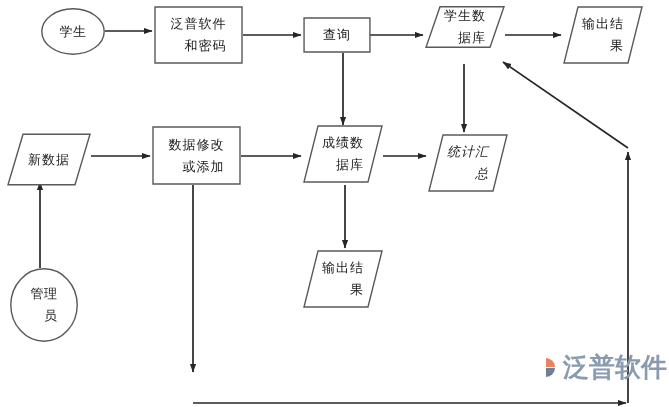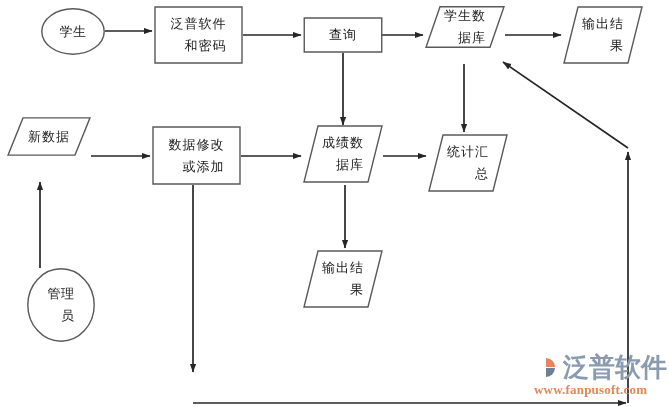--- a/index.html
+++ b/index.html
@@ -134,90 +134,89 @@
         </svg>
         <div class="label">学生</div>
       </div>
       <div class="node rectangle" style="left: 154px; top: 6px; width: 89px; height: 58px;">
         <svg class="shape" viewBox="0 0 89 58" preserveAspectRatio="none">
           <rect x="1" y="1" width="87" height="56" fill="#ffffff" stroke="#595959" stroke-width="1.4" vector-effect="non-scaling-stroke"></rect>
         </svg>
         <div class="label">泛普软件
 和密码</div>
       </div>
-      <div class="node rectangle" style="left: 303px; top: 17px; width: 80px; height: 36px;">
+      <div class="node rectangle" style="left: 303px; top: 17px; width: 68px; height: 36px;">
         <svg class="shape" viewBox="0 0 64 36" preserveAspectRatio="none">
           <rect x="1" y="1" width="62" height="34" fill="#ffffff" stroke="#595959" stroke-width="1.4" vector-effect="non-scaling-stroke"></rect>
         </svg>
         <div class="label">查询</div>
       </div>
       <div class="node parallelogram" style="left: 425px; top: 6px; width: 80px; height: 42px;">
         <svg class="shape" viewBox="0 0 80 58" preserveAspectRatio="none">
           <polygon points="15,1 79,1 65,57 1,57" fill="#ffffff" stroke="#595959" stroke-width="1.4" vector-effect="non-scaling-stroke"></polygon>
         </svg>
         <div class="label">学生数
 据库</div>
       </div>
       <div class="node parallelogram" style="left: 563px; top: 6px; width: 80px; height: 58px;">
         <svg class="shape" viewBox="0 0 80 58" preserveAspectRatio="none">
           <polygon points="15,1 79,1 65,57 1,57" fill="#ffffff" stroke="#595959" stroke-width="1.4" vector-effect="non-scaling-stroke"></polygon>
         </svg>
         <div class="label">输出结
 果</div>
       </div>
-      <div class="node parallelogram" style="left: 7px; top: 117px; width: 84px; height: 39px;">
+      <div class="node parallelogram" style="left: 7px; top: 133px; width: 84px; height: 53px;">
         <svg class="shape" viewBox="0 0 84 45" preserveAspectRatio="none">
           <polygon points="16,1 83,1 68,44 1,44" fill="#ffffff" stroke="#595959" stroke-width="1.4" vector-effect="non-scaling-stroke"></polygon>
         </svg>
         <div class="label">新数据</div>
       </div>
       <div class="node rectangle" style="left: 152px; top: 126px; width: 89px; height: 59px; padding-left: 46px;">
         <svg class="shape" viewBox="0 0 89 59" preserveAspectRatio="none">
           <rect x="1" y="1" width="87" height="57" fill="#ffffff" stroke="#595959" stroke-width="1.4" vector-effect="non-scaling-stroke"></rect>
         </svg>
         <div class="label">数据修改
 或添加</div>
       </div>
       <div class="node parallelogram" style="left: 303px; top: 125px; width: 80px; height: 58px;">
         <svg class="shape" viewBox="0 0 80 58" preserveAspectRatio="none">
           <polygon points="15,1 79,1 65,57 1,57" fill="#ffffff" stroke="#595959" stroke-width="1.4" vector-effect="non-scaling-stroke"></polygon>
         </svg>
         <div class="label">成绩数
 据库</div>
       </div>
-      <div class="node parallelogram" style="left: 428px; top: 134px; width: 80px; height: 58px;">
+      <div class="node parallelogram" style="left: 428px; top: 134px; width: 80px; height: 58px; font-style: italic;">
         <svg class="shape" viewBox="0 0 80 58" preserveAspectRatio="none">
           <polygon points="15,1 79,1 65,57 1,57" fill="#ffffff" stroke="#595959" stroke-width="1.4" vector-effect="non-scaling-stroke"></polygon>
         </svg>
         <div class="label">统计汇
 总</div>
       </div>
       <div class="node parallelogram" style="left: 303px; top: 250px; width: 80px; height: 58px;">
         <svg class="shape" viewBox="0 0 80 58" preserveAspectRatio="none">
           <polygon points="15,1 79,1 65,57 1,57" fill="#ffffff" stroke="#595959" stroke-width="1.4" vector-effect="non-scaling-stroke"></polygon>
         </svg>
         <div class="label">输出结
 果</div>
       </div>
-      <div class="node ellipse" style="left: 27px; top: 268px; width: 68px; height: 74px;">
+      <div class="node ellipse" style="left: 10px; top: 268px; width: 68px; height: 74px;">
         <svg class="shape" viewBox="0 0 68 74" preserveAspectRatio="none">
           <ellipse cx="34" cy="37" rx="33.2" ry="36.2" fill="#ffffff" stroke="#595959" stroke-width="1.4" vector-effect="non-scaling-stroke"></ellipse>
         </svg>
         <div class="label">管理
 员</div>
       </div>
     </div>
 
   <div id="watermark">
     <div class="wm-row">
       <div class="wm-mark">
         <svg viewBox="0 0 30 30" width="30" height="30" xmlns="http://www.w3.org/2000/svg">
           <path d="M14 2 A13 13 0 1 0 14 28 A10 10 0 1 1 14 2 Z" fill="#6e7f96"></path>
           <path d="M15 6 A9 9 0 0 1 24 15 L15 15 Z" fill="#e8845c"></path>
           <path d="M15 16 L24 16 A9 9 0 0 1 15 25 Z" fill="#6e7f96"></path>
         </svg>
       </div>
       <div class="wm-text">泛普软件</div>
     </div>
-    <div class="wm-url">www.fanpusoft.com</div>
   </div>
 
 </div>
 
 </body></html>

